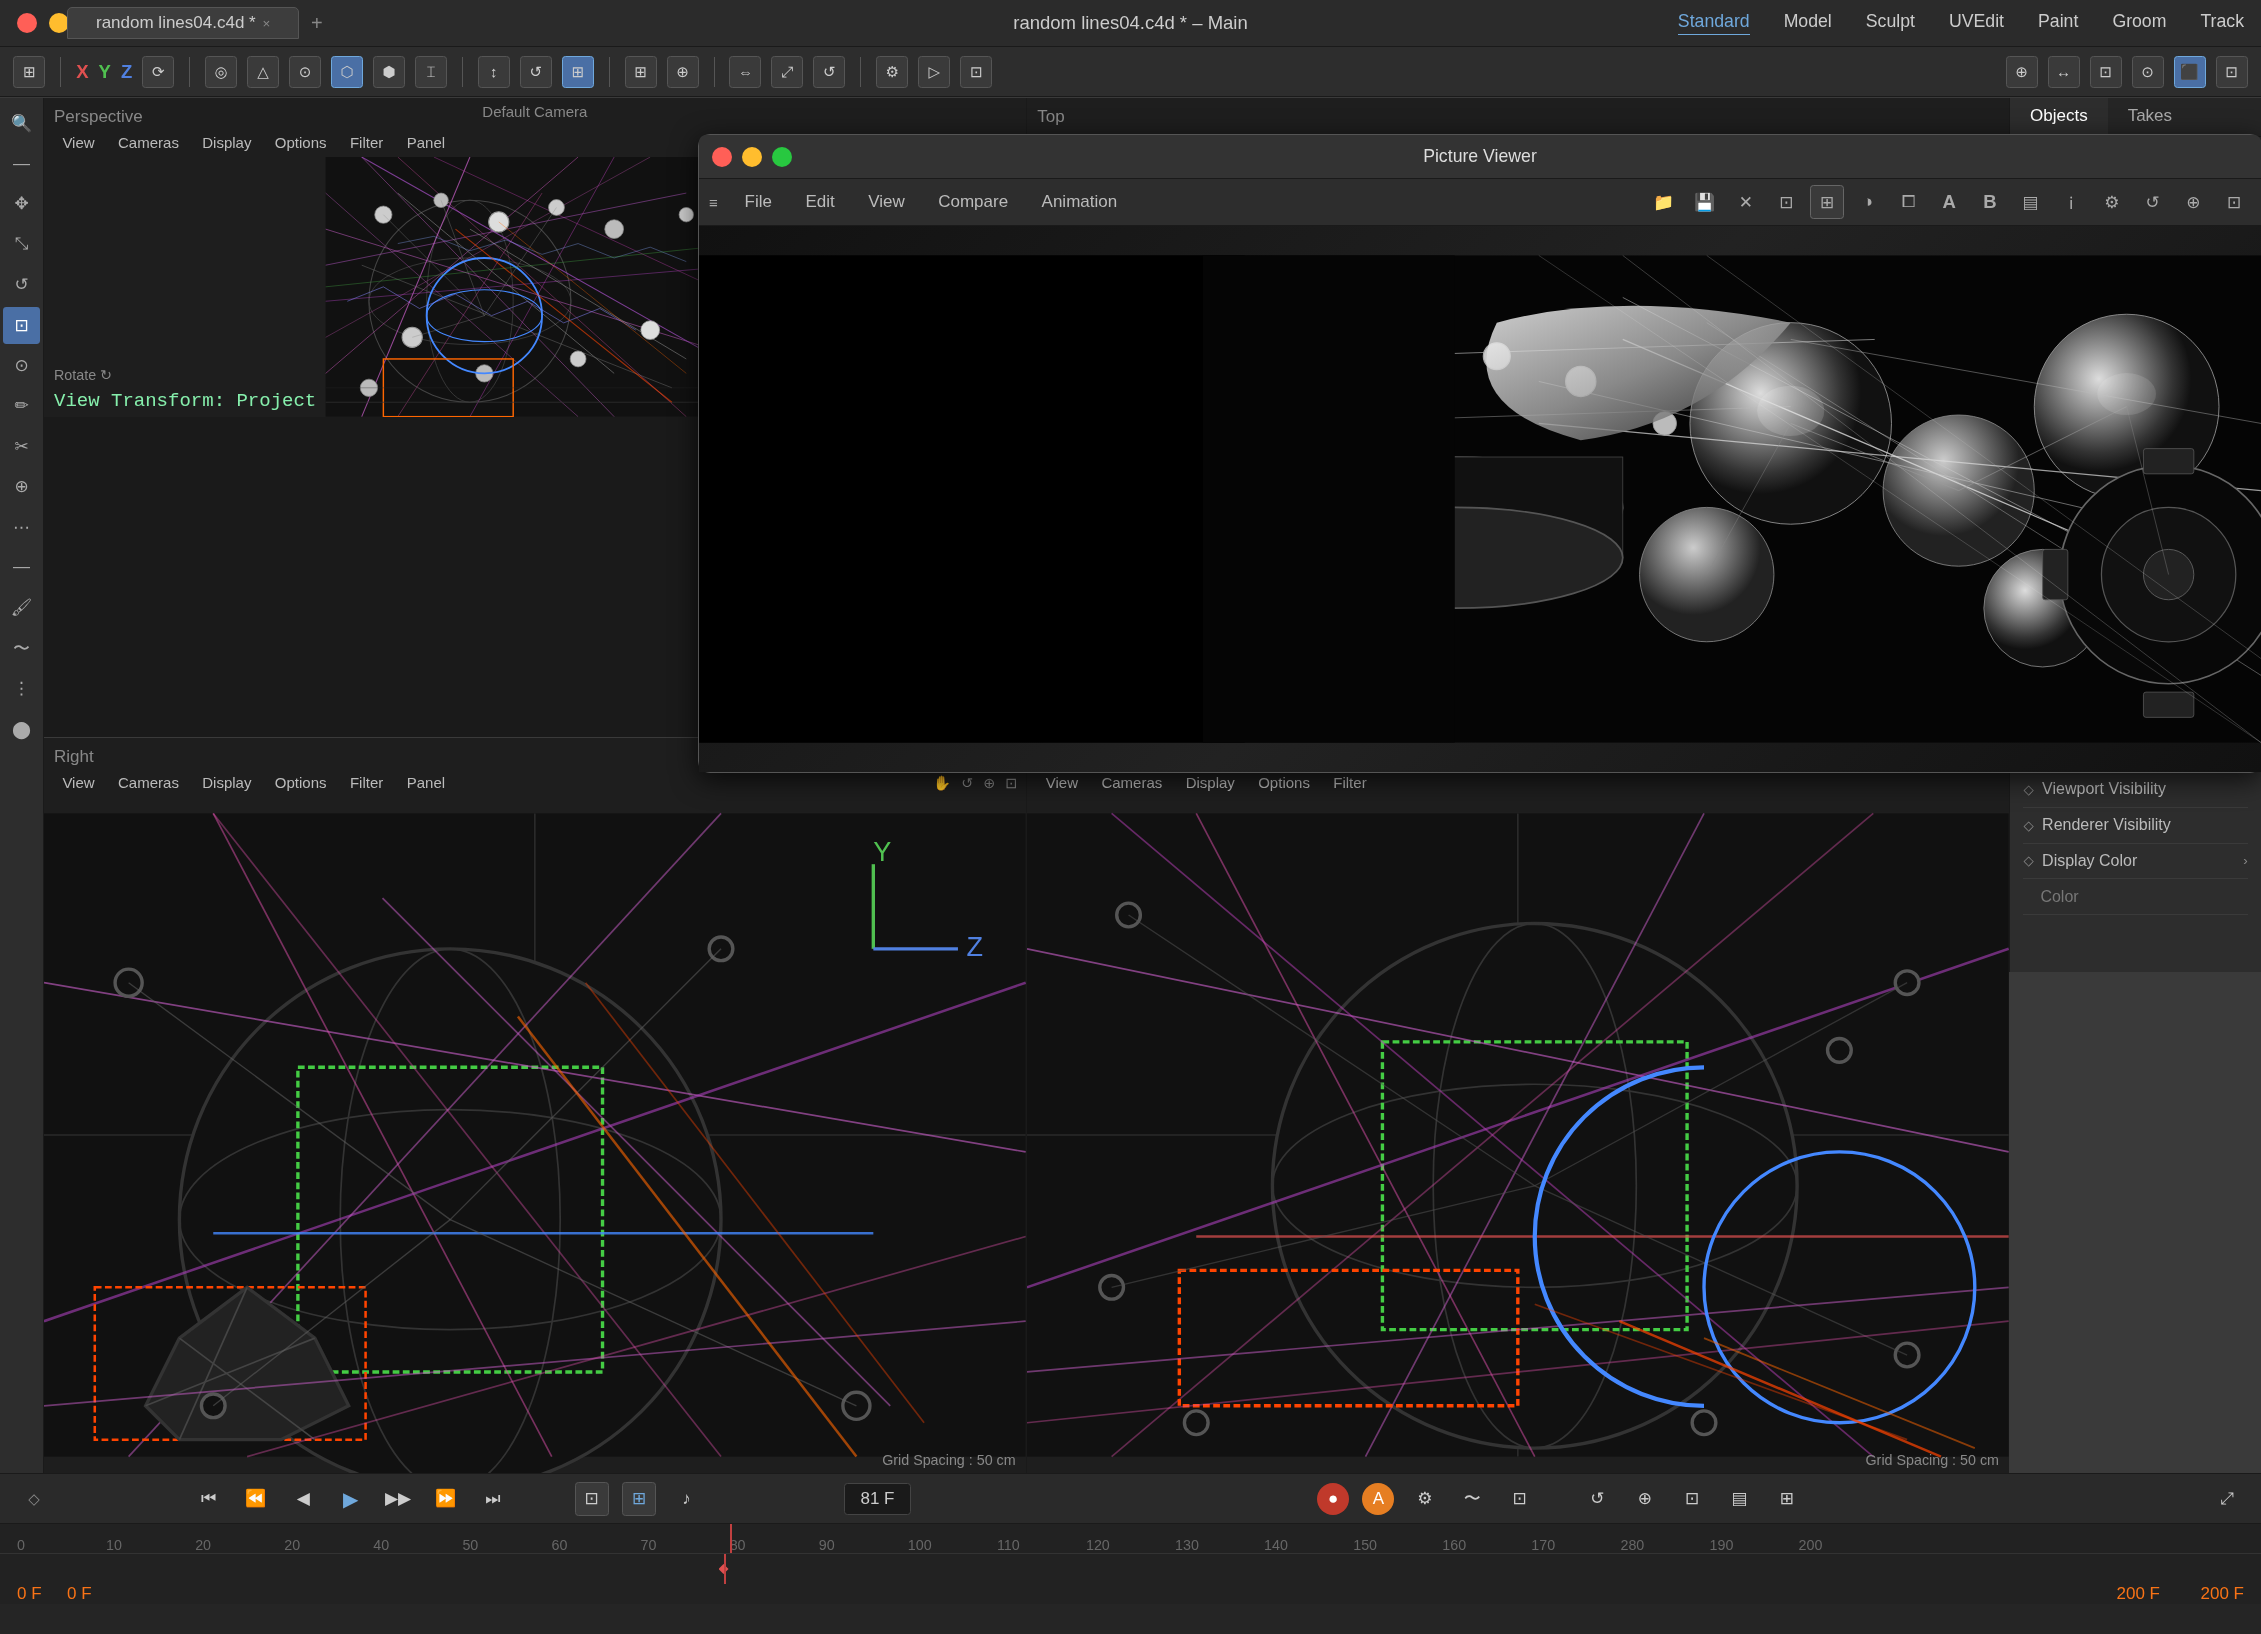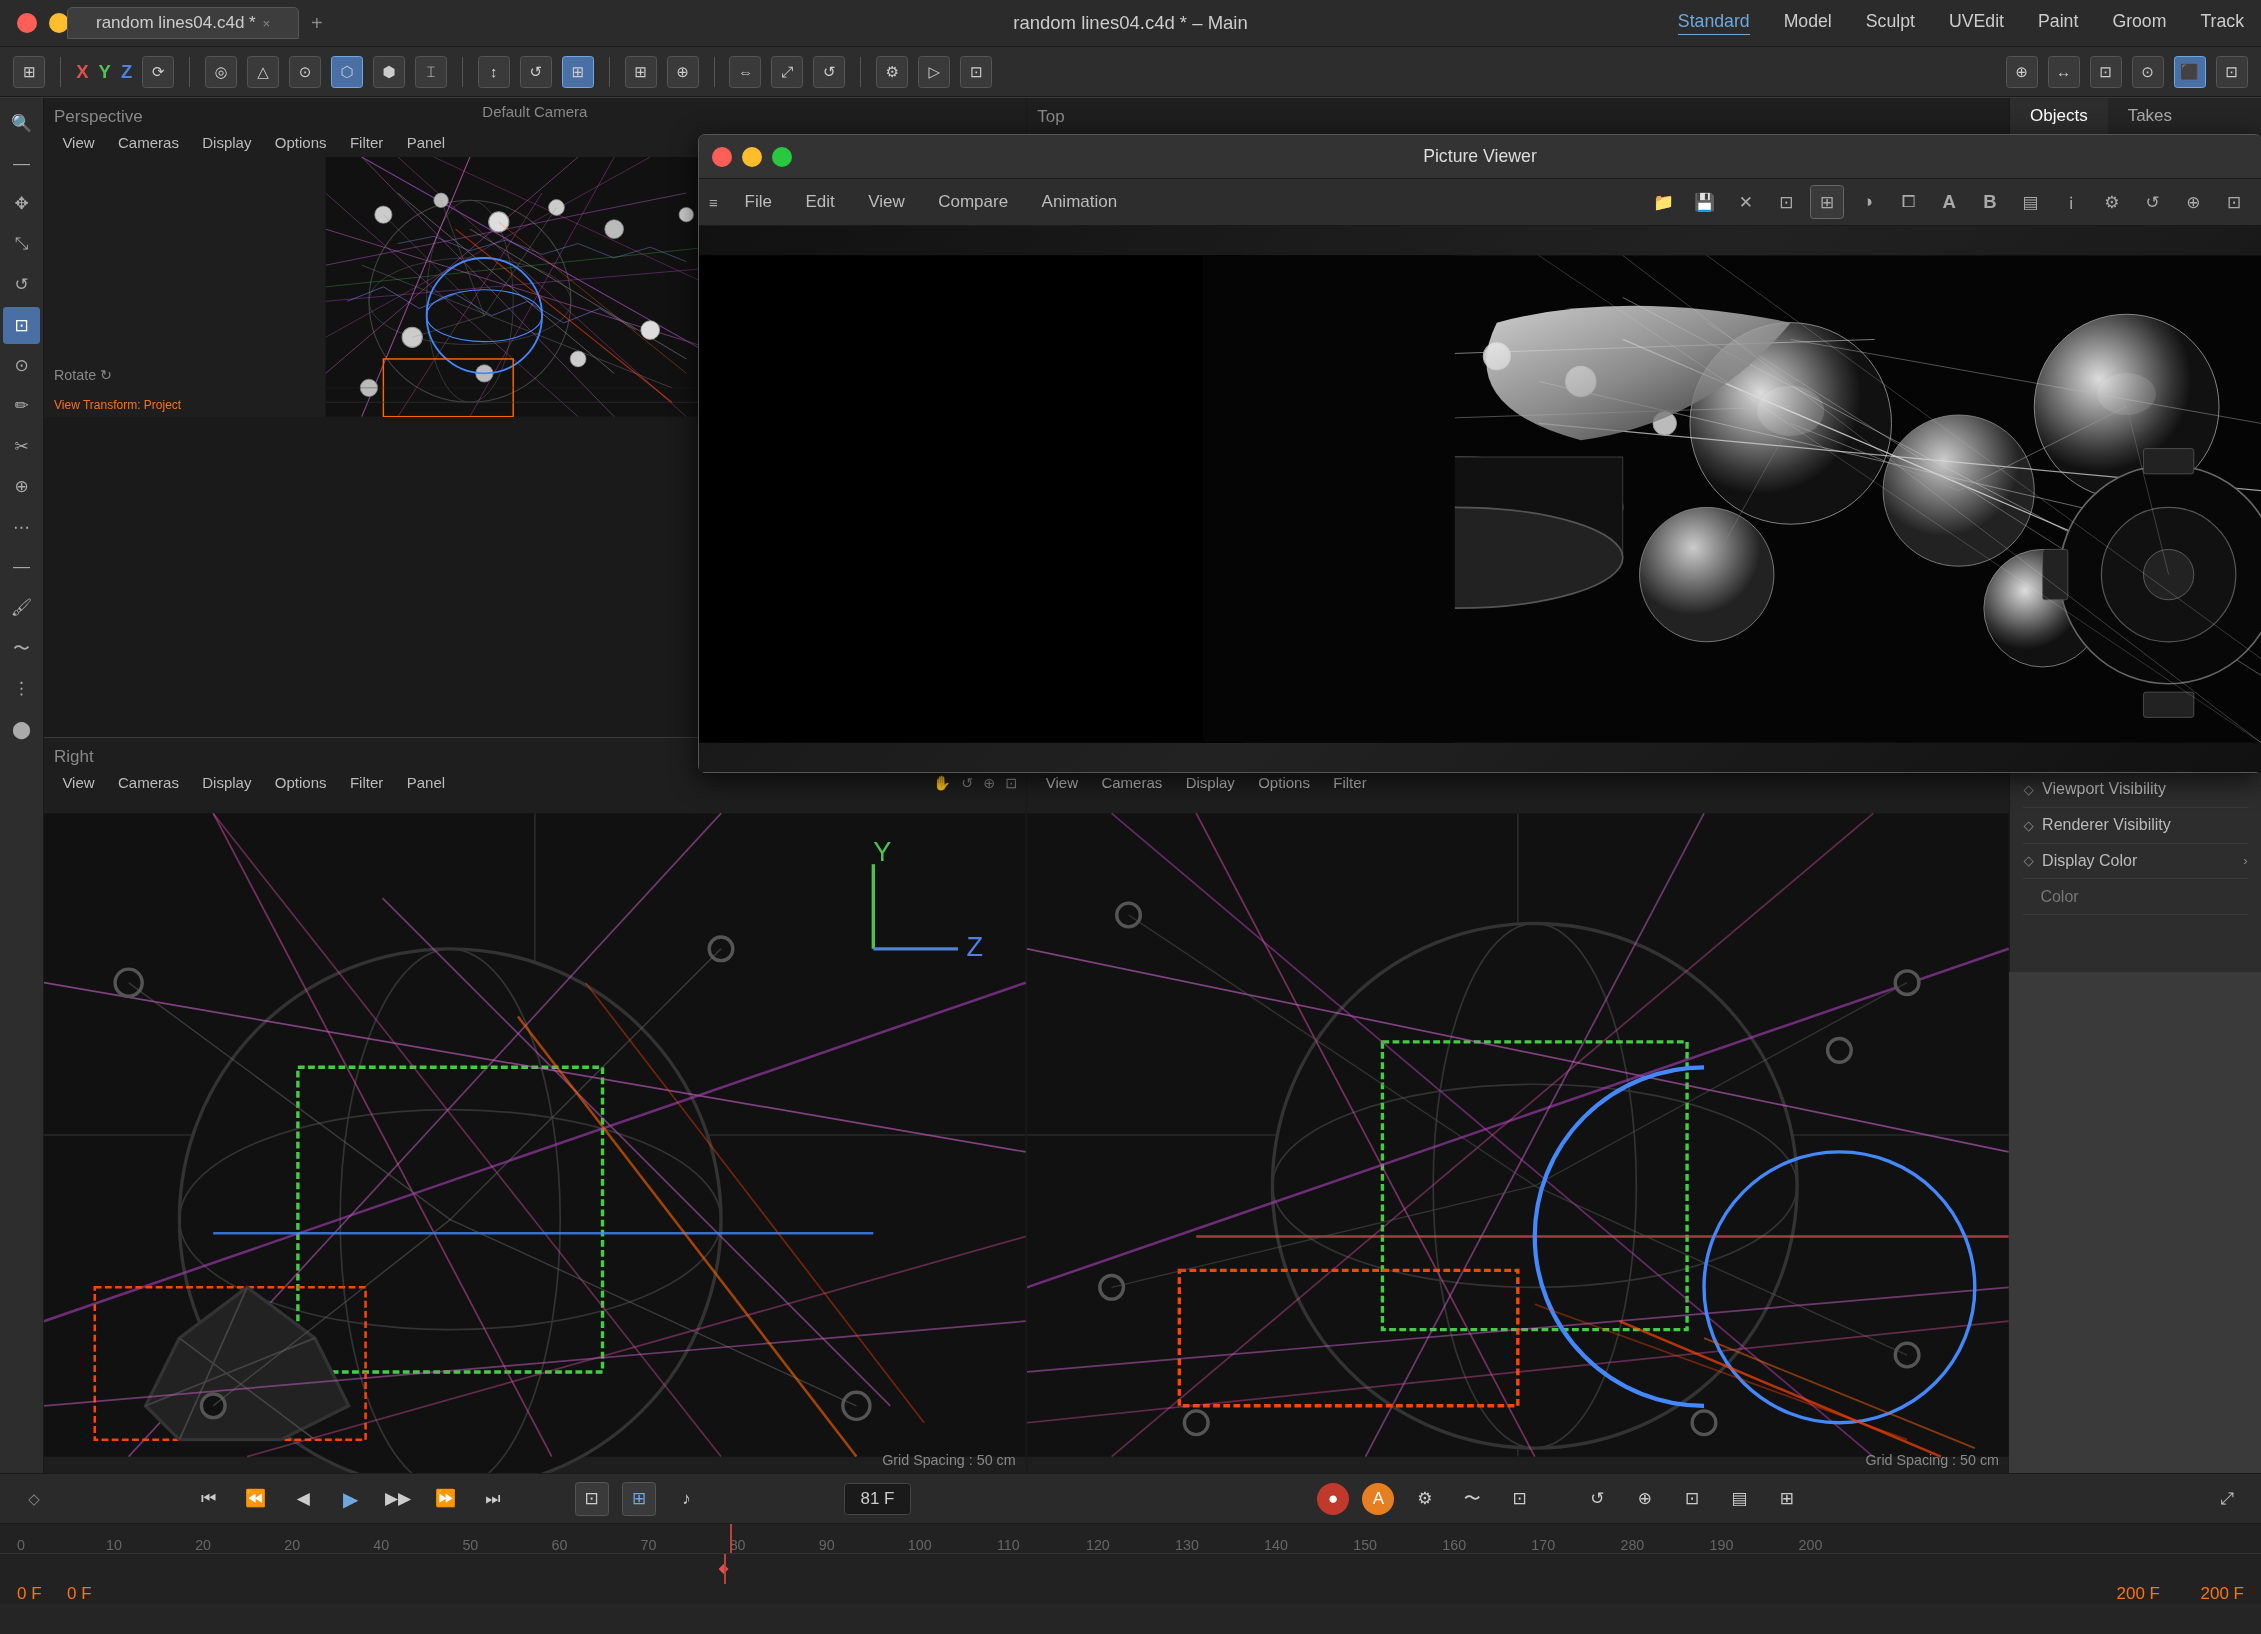--- a/index.html
+++ b/index.html
@@ -301,23 +301,24 @@
     }
     .vm-item {
       padding: 3.4px 10px;
       color: #bbb;
       cursor: pointer;
     }
     .viewport-status {
       position: absolute;
       bottom: 5px;
       left: 10px;
-      font-size: 12px;
-      color: #f97316;
+      font-size: 19px;
+      color: #86efac;
       z-index: 10;
+      font-family: Liberation Mono, monospace;
     }
     .viewport-grid-spacing {
       position: absolute;
       bottom: 5px;
       right: 10px;
       font-size: 14.3px;
       color: #888;
       z-index: 10;
     }
 
@@ -411,21 +412,21 @@
 
     
     #picture-viewer {
       position: absolute;
       left: 698px;
       top: 134px;
       width: 1564px;
       height: 639px;
       background: #2a2a2a;
       border: 0.8px solid #555;
-      border-radius: 7px;
+      border-radius: 12px;
       box-shadow: 0 6.7px 27px rgba(0,0,0,0.7);
       display: flex;
       flex-direction: column;
       z-index: 100;
       text-align: right;
     }
     .pv-titlebar {
       height: 44px;
       background: #333;
       border-radius: 6.7px 6.7px 0 0;

